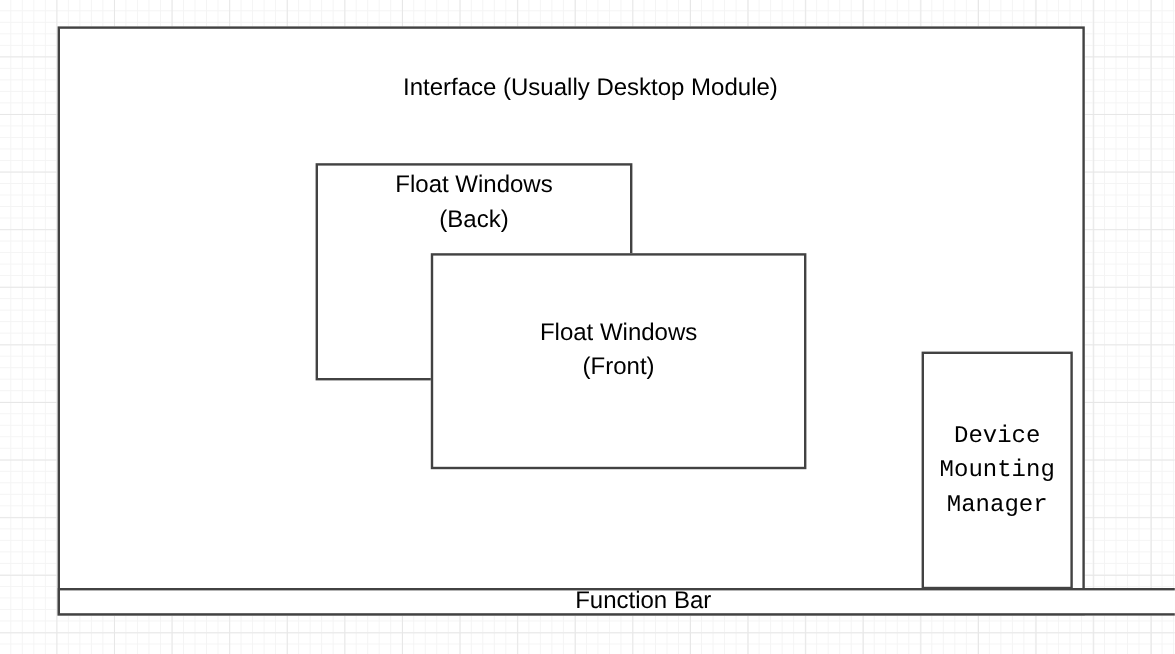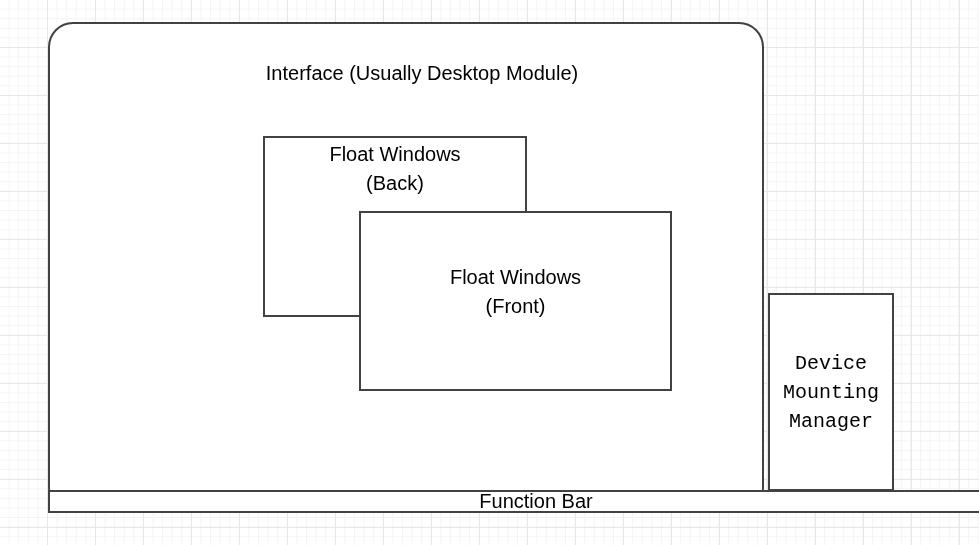--- a/index.html
+++ b/index.html
@@ -31,21 +31,21 @@
     line-height: 29px;
     text-align: center;
   }
   .shape-label { white-space: pre-line; }
   .v-center {
     display: flex;
     align-items: center;
     justify-content: center;
   }
 
-  .interface-box   { left: 48px;  top: 22px;  width: 716px; height: 491px; border-radius: 25px; }
+  .interface-box   { left: 48px;  top: 22px;  width: 856px; height: 491px; }
   .interface-title {
     position: absolute; left: 0; right: 0; top: 35px;
     transform: translateX(16px);
     text-align: center;
   }
   .float-back-box  { left: 263px; top: 136px; width: 264px; height: 181px; }
   .float-back-box .shape-label { padding-top: 2px; }
   .float-front-box { left: 359px; top: 211px; width: 313px; height: 180px; }
   .float-front-box .shape-label { transform: translateY(-9px); }
   .list-menu-box   { left: 48px;  top: 267px; width: 132px; height: 223px; }

